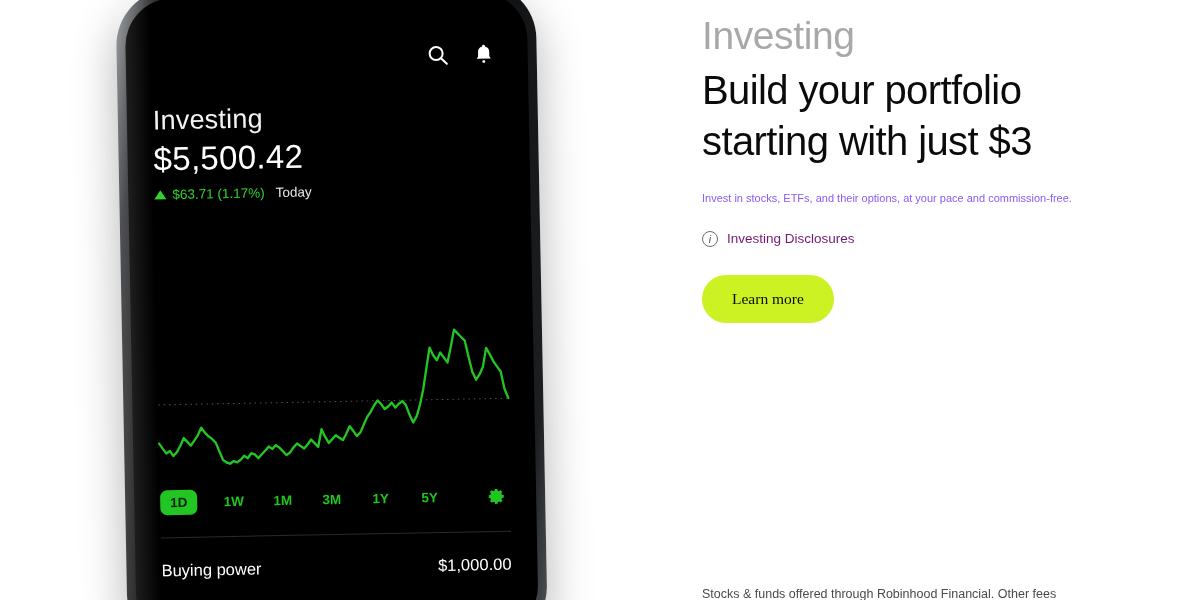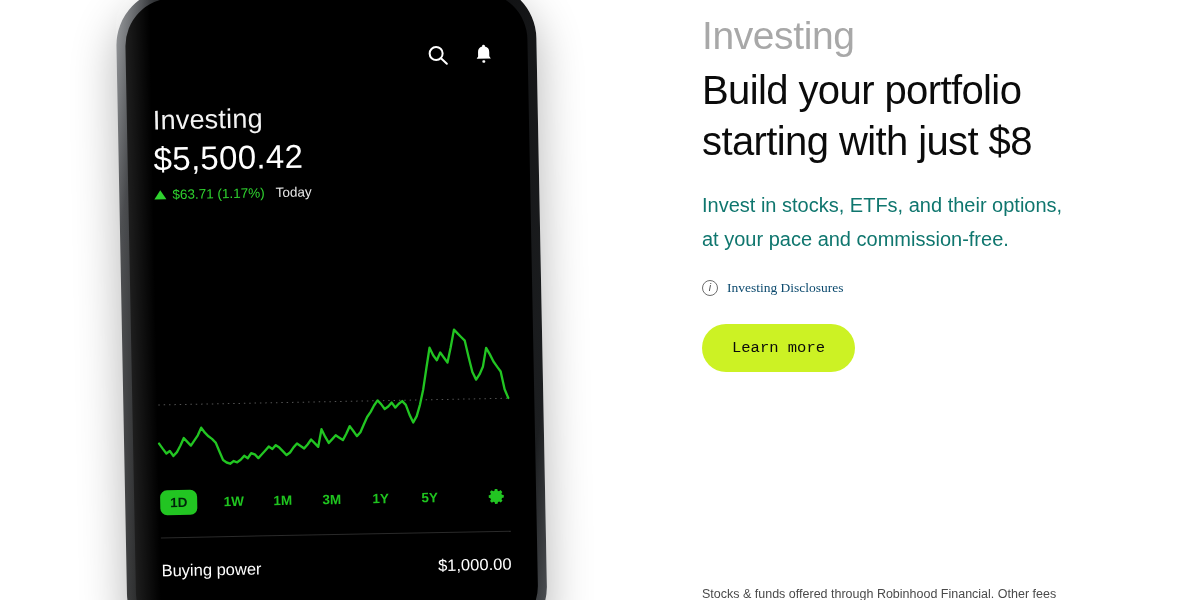--- a/index.html
+++ b/index.html
@@ -85,36 +85,36 @@
   .copy{ position:absolute; left:702px; top:0; width:420px; }
   .eyebrow{
     color:#a8a8a8; font-size:39px; font-weight:400; line-height:1;
     padding-top:16px; letter-spacing:-.4px;
   }
   .headline{
     color:#0b0b0b; font-size:40px; font-weight:400; line-height:1.28;
     margin-top:10px; letter-spacing:-.6px;
   }
   .subcopy{
-    color:#0f766e; font-size:20px; line-height:1.68; margin-top:22px; width:372px;
+    color:#8b5cf6; font-size:11px; line-height:1.68; margin-top:22px; width:372px;
   }
   .disclosure{
     display:flex; align-items:center; gap:9px; margin-top:23px;
   }
   .info-i{
     width:16px;height:16px;border:1px solid #6d6d6d;border-radius:50%;
     display:flex;align-items:center;justify-content:center;
     font-size:10.5px;color:#4a4a4a;font-style:italic;line-height:1;
   }
-  .disclosure-label{ color:#0c4a6e; font-size:13.5px;font-family:Liberation Serif, serif; }
+  .disclosure-label{ color:#701a75; font-size:13.5px; }
   .cta{
     display:inline-flex; align-items:center; justify-content:center;
     margin-top:28px; height:48px; padding:0 30px;
     background:#ccf224; border:none; border-radius:26px;
-    font-family:Liberation Mono, monospace;
+    font-family:Liberation Serif, serif;
     font-size:15.5px; color:#0b0b0b; cursor:pointer;
   }
   .footnote{
     position:absolute; left:702px; top:585px; width:400px;
     color:#4a4a4a; font-size:12.5px; line-height:1.5;
   }
 </style>
 </head>
 <body>
 
@@ -173,21 +173,21 @@
         <span>$1,000.00</span>
       </div>
 
     </div>
     <div class="phone-glare"></div>
   </div>
 </div>
 
 <div class="copy">
   <div class="eyebrow">Investing</div>
-  <h1 class="headline">Build your portfolio starting with just $8</h1>
+  <h1 class="headline">Build your portfolio starting with just $3</h1>
   <p class="subcopy">Invest in stocks, ETFs, and their options, at your pace and commission-free.</p>
 
   <div class="disclosure">
     <span class="info-i">i</span>
     <span class="disclosure-label">Investing Disclosures</span>
   </div>
 
   <button class="cta">Learn more</button>
 </div>
 

